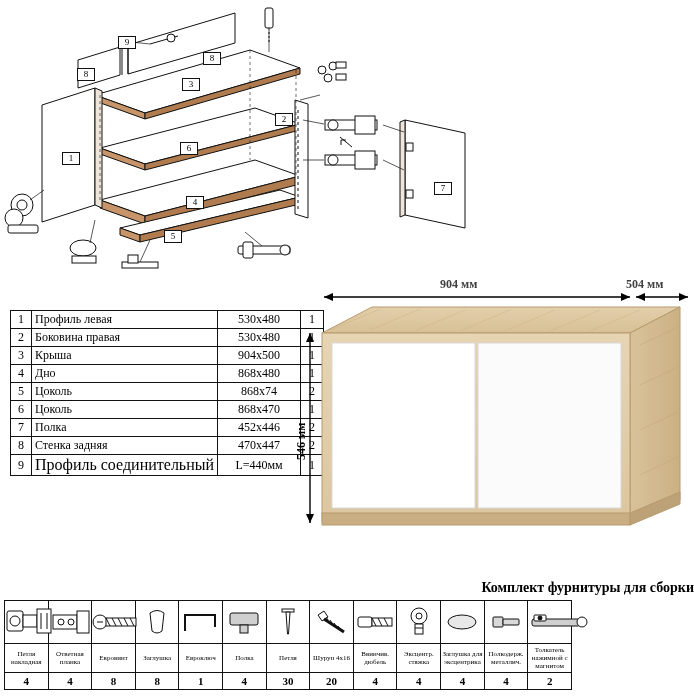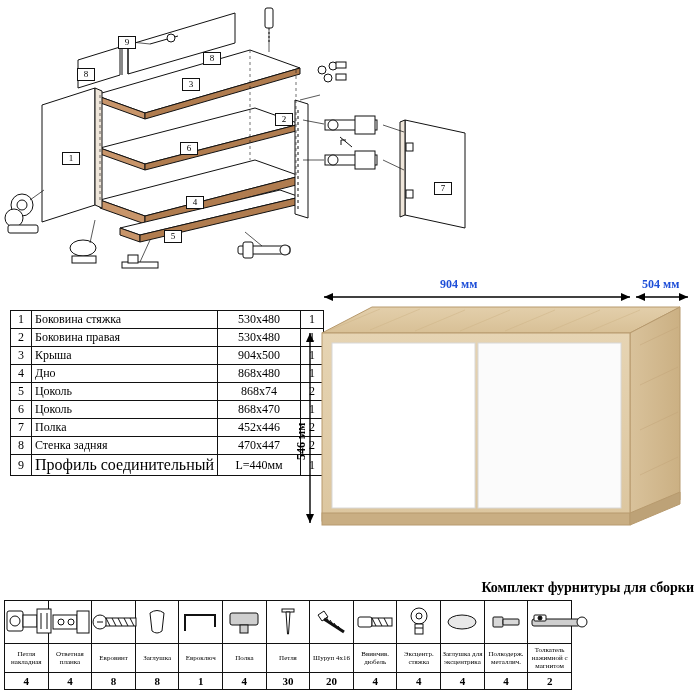--- a/index.html
+++ b/index.html
@@ -49,21 +49,21 @@
   .pt-small{font-size:16px;}
 
   
   .cabinet-area{position:absolute;left:300px;top:285px;width:394px;height:270px;}
   .cab-svg{position:absolute;left:0;top:0;}
   .dim-label{
     position:absolute;
     font-size:12px;
     font-weight:bold;
     font-family:"Liberation Serif", serif;
-    color:#1d4ed8;
+    color:#404040;
   }
   .dim-vert{
     position:absolute;
     font-size:12px;
     font-weight:bold;
     font-family:"Liberation Serif", serif;
     transform:rotate(-90deg);
     transform-origin:left top;
     white-space:nowrap;
   }
@@ -209,21 +209,21 @@
     <div class="num-box" style="left:180px;top:142px;">6</div>
     <div class="num-box" style="left:186px;top:196px;">4</div>
     <div class="num-box" style="left:164px;top:230px;">5</div>
     <div class="num-box" style="left:434px;top:182px;">7</div>
   </div>
 
   <table class="parts-table">
     <tbody>
       <tr>
         <td class="pt-num">1</td>
-        <td class="pt-name">Боковина стяжка</td>
+        <td class="pt-name">Профиль левая</td>
         <td class="pt-size">530х480</td>
         <td class="pt-qty">1</td>
       </tr>
       <tr>
         <td class="pt-num">2</td>
         <td class="pt-name">Боковина правая</td>
         <td class="pt-size">530х480</td>
         <td class="pt-qty">1</td>
       </tr>
       <tr>
@@ -326,21 +326,21 @@
         <polygon points="336,12 345,8 345,16" fill="#000" stroke="none"></polygon>
         <polygon points="388,12 379,8 379,16" fill="#000" stroke="none"></polygon>
 
         <line x1="10" y1="48" x2="10" y2="238"></line>
         <polygon points="10,48 6,57 14,57" fill="#000" stroke="none"></polygon>
         <polygon points="10,238 6,229 14,229" fill="#000" stroke="none"></polygon>
       </g>
     </svg>
 
     <div class="dim-label" style="left:140px;top:-8px;">904 мм</div>
-    <div class="dim-label" style="left:342px;top:-8px;">504 мм</div>
+    <div class="dim-label" style="left:326px;top:-8px;">504 мм</div>
     <div class="dim-vert" style="left:-6px;top:175px;">546 мм</div>
   </div>
 
   <div class="kit-title">Комплект фурнитуры для сборки</div>
 
   <table class="kit-table">
     <tbody>
       <tr class="kit-icon-row">
         <td>
           <svg class="kit-icon" width="48" height="34" viewBox="0 0 48 34">

